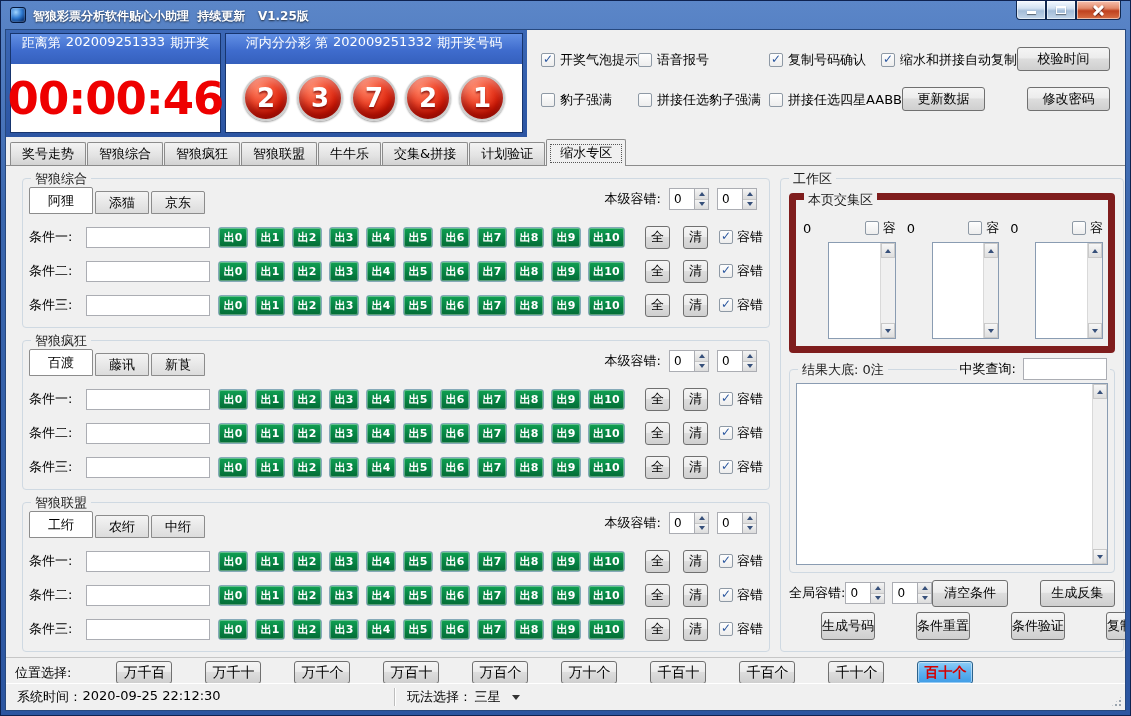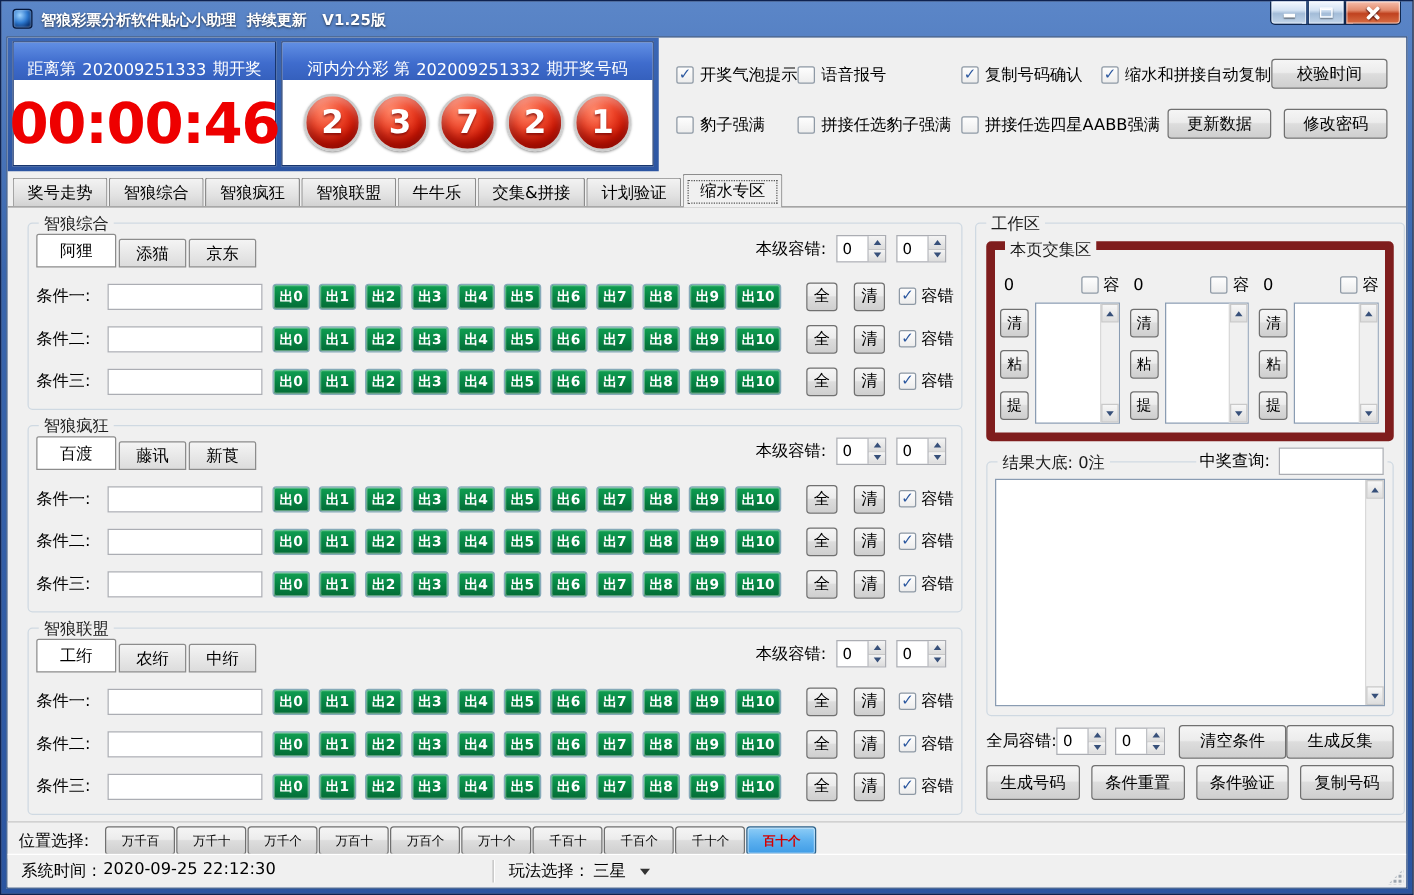--- a/index.html
+++ b/index.html
@@ -36,21 +36,21 @@
   .window-body { position:absolute; top:28px; left:4px; right:4px; bottom:4px;
     background:#f0f0f0; border:1px solid #27497f; overflow:hidden; }
 
   
   #header-left-bg { position:absolute; left:0; top:0; width:521px; height:107px;
     background:linear-gradient(180deg,#3b67b5,#2c55a2); }
   .issue-panel { position:absolute; top:3px; height:100px; background:#fff; border:1px solid #17356e; }
   #countdown-panel { left:4px; width:211px; }
   #draw-panel { left:219px; width:298px; }
   .panel-title { height:30px; background:linear-gradient(180deg,#618fe4 0%,#3f6ccd 55%,#3560bd 100%);
-    color:#fff; font-size:13px; display:flex; align-items:flex-end; justify-content:center; gap:5px; white-space:nowrap; }
+    color:#fff; font-size:13px; display:flex; align-items:flex-start; justify-content:center; gap:5px; white-space:nowrap; }
   .countdown-time { height:68px; display:flex; align-items:center; justify-content:center;
     font-size:45px; font-weight:bold; color:#ee0000; letter-spacing:-1px; }
   .balls { height:68px; display:flex; align-items:center; justify-content:center; gap:8px; }
   .ball { width:46px; height:46px; border-radius:50%; border:2px solid #cccccc; position:relative;
     background:radial-gradient(circle at 34% 28%, #ff8668 0%, #f04a2e 35%, #d41a05 65%, #9a0a00 100%);
     box-shadow:inset 0 -7px 9px rgba(110,0,0,.55), inset 0 4px 6px rgba(255,255,255,.35), 0 1px 2px rgba(0,0,0,.4);
     display:flex; align-items:center; justify-content:center; }
   .ball-num { color:#fff; font-size:26px; font-weight:bold; text-shadow:0 2px 2px rgba(110,0,0,.7); }
 
   #options { position:absolute; left:521px; right:0; top:0; height:107px; }
@@ -60,21 +60,21 @@
   .opt-item:nth-child(1){ left:14px; } .opt-item:nth-child(2){ left:111px; }
   .opt-item:nth-child(3){ left:242px; } .opt-item:nth-child(4){ left:354px; }
   #btn-verify-time { position:absolute; top:17px; right:15px; width:93px; height:24px; }
   #row2-buttons { position:absolute; top:57px; right:15px; display:flex; gap:10px; }
   #row2-buttons .btn { width:83px; height:24px; }
 
   
   .btn { display:inline-flex; align-items:center; justify-content:center; font-size:13px; color:#000;
     background:linear-gradient(180deg,#f5f5f5 0%,#ececec 45%,#dddddd 50%,#cfcfcf 100%);
     border:1px solid #707070; border-radius:3px; cursor:pointer; white-space:nowrap;
-    font-family:"DejaVu Sans","Liberation Sans",sans-serif; }
+    font-family:"DejaVu Sans","Liberation Sans",sans-serif;margin-left:32px; }
   .cb { width:14px; height:14px; background:linear-gradient(180deg,#fefefe,#ededed); border:1px solid #8e99a5;
     border-radius:2px; display:inline-flex; align-items:center; justify-content:center; flex:0 0 auto;
     font-size:12px; line-height:12px; color:#2b579f; font-weight:bold; }
   .cb.checked::before { content:"✓"; margin-top:-2px; }
   .spinner { display:inline-flex; width:40px; height:22px; border:1px solid #abadb3; background:#fff; }
   .spin-val { flex:1; font-size:12px; padding:3px 0 0 4px; }
   .spin-btns { width:14px; display:flex; flex-direction:column; border-left:1px solid #abadb3; }
   .spin-btn { flex:1; display:flex; align-items:center; justify-content:center;
     background:linear-gradient(180deg,#f4f4f4,#dcdcdc); border-bottom:1px solid #c7c7c7; cursor:pointer; }
   .spin-btn:last-child { border-bottom:none; }
@@ -148,21 +148,21 @@
   #global-row .gt-label { font-size:13px; white-space:nowrap; }
   #btn-clear-cond { margin-left:auto; }
   #global-row .btn { width:86px; height:27px; }
   #action-row { position:absolute; left:8px; right:8px; top:433px; height:30px; display:flex; gap:9px; }
   #action-row .btn { flex:1; height:28px; }
 
   
   #position-bar { position:absolute; left:0; right:0; top:627px; height:30px; border-top:1px solid #c6c6c6;
     display:flex; align-items:center; padding-left:9px; background:#f0f0f0; }
   #position-bar .pos-label { font-size:13px; margin-right:13px; }
-  .pos-btn { width:56px; height:23px; margin-right:1px; font-size:10px; padding:0; }
+  .pos-btn { width:56px; height:23px; margin-right:1px; font-size:14px; padding:0; }
   .pos-btn.active { background:linear-gradient(180deg,#8ecdf6 0%,#5db1ef 50%,#3f9ce6 100%);
     border:1px solid #2c628b; color:#d40000; font-weight:bold;
     box-shadow:inset 0 0 0 1px rgba(255,255,255,.45); }
 
   
   #status-bar { position:absolute; left:0; right:0; bottom:0; height:27px; background:#f0f0f0;
     border-top:1px solid #ffffff; display:flex; align-items:center; font-size:13px; }
   .status-sec1 { width:388px; padding-left:11px; display:flex; gap:5px; align-items:flex-start; }
   .status-div { align-self:stretch; margin:4px 0; border-left:1px solid #bdbdbd; border-right:1px solid #fff; }
   .status-sec2 { padding-left:11px; display:flex; gap:7px; align-items:center; }

